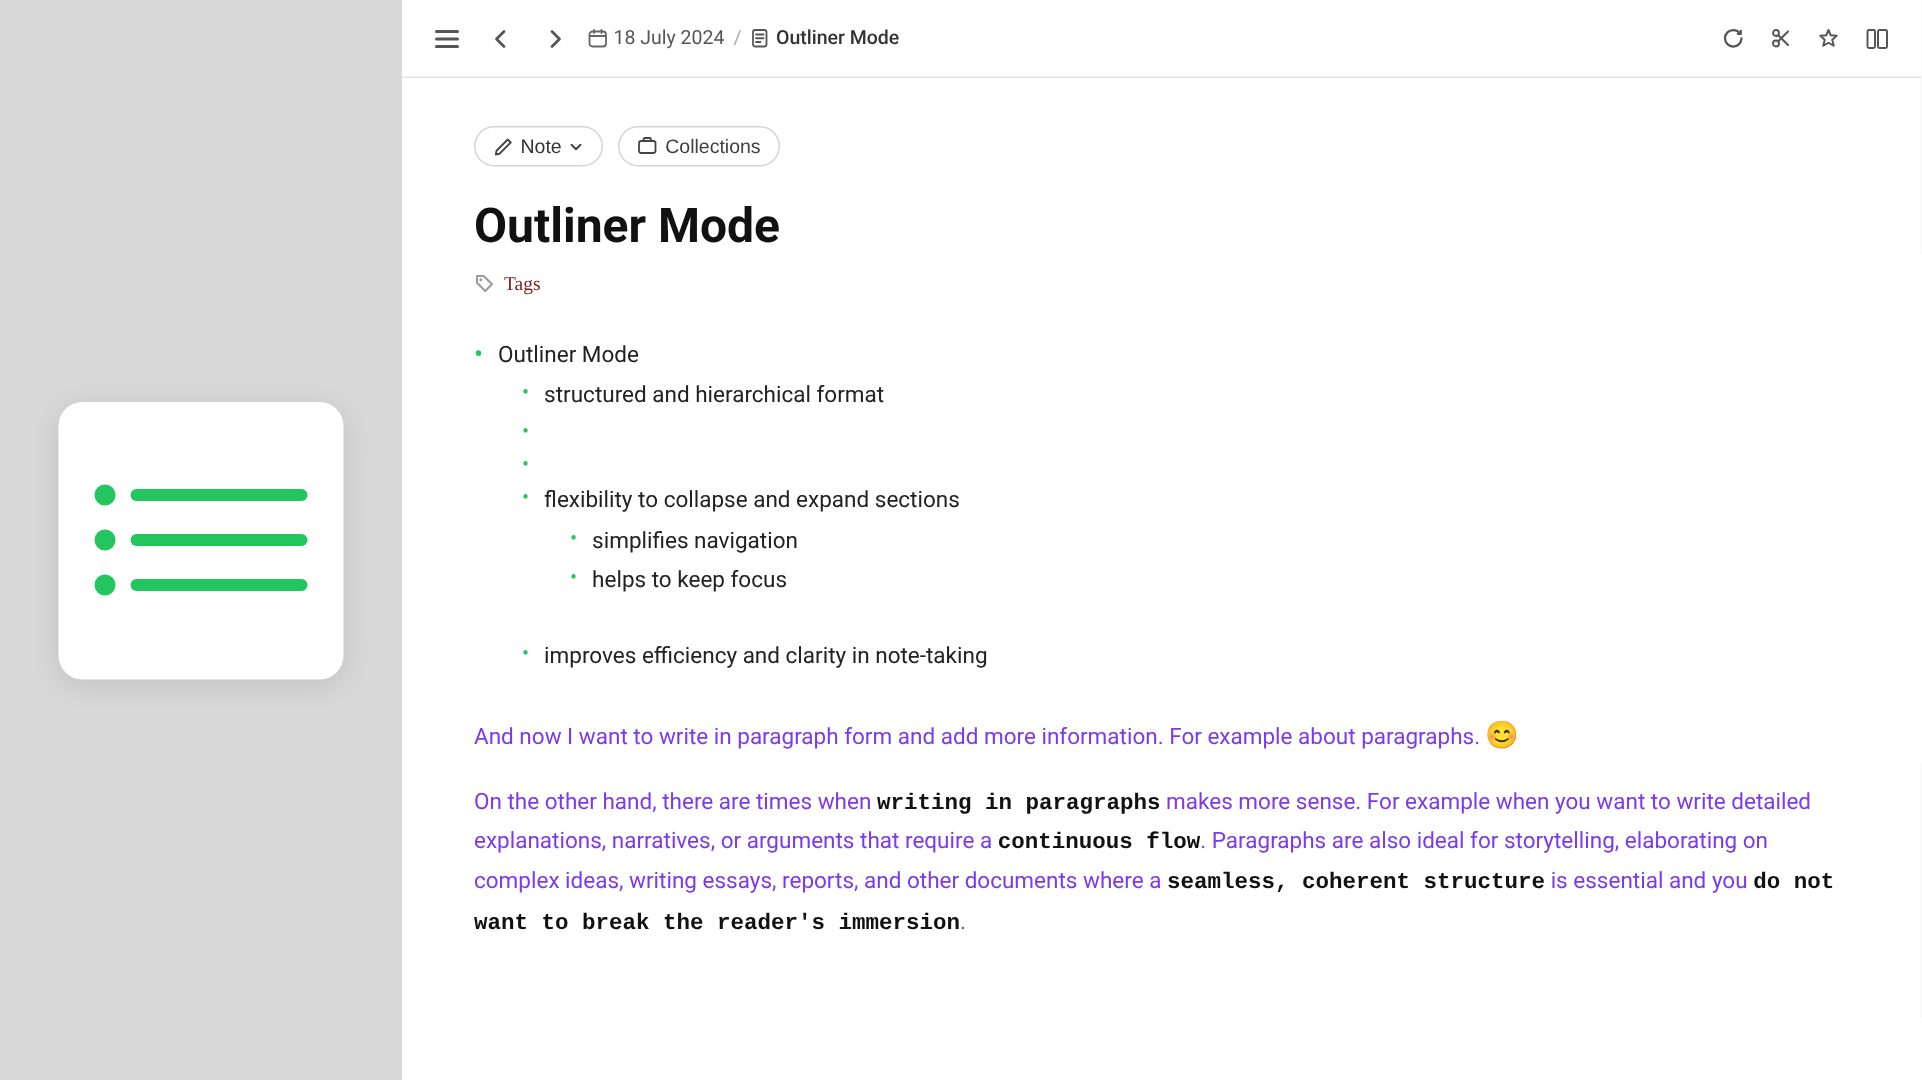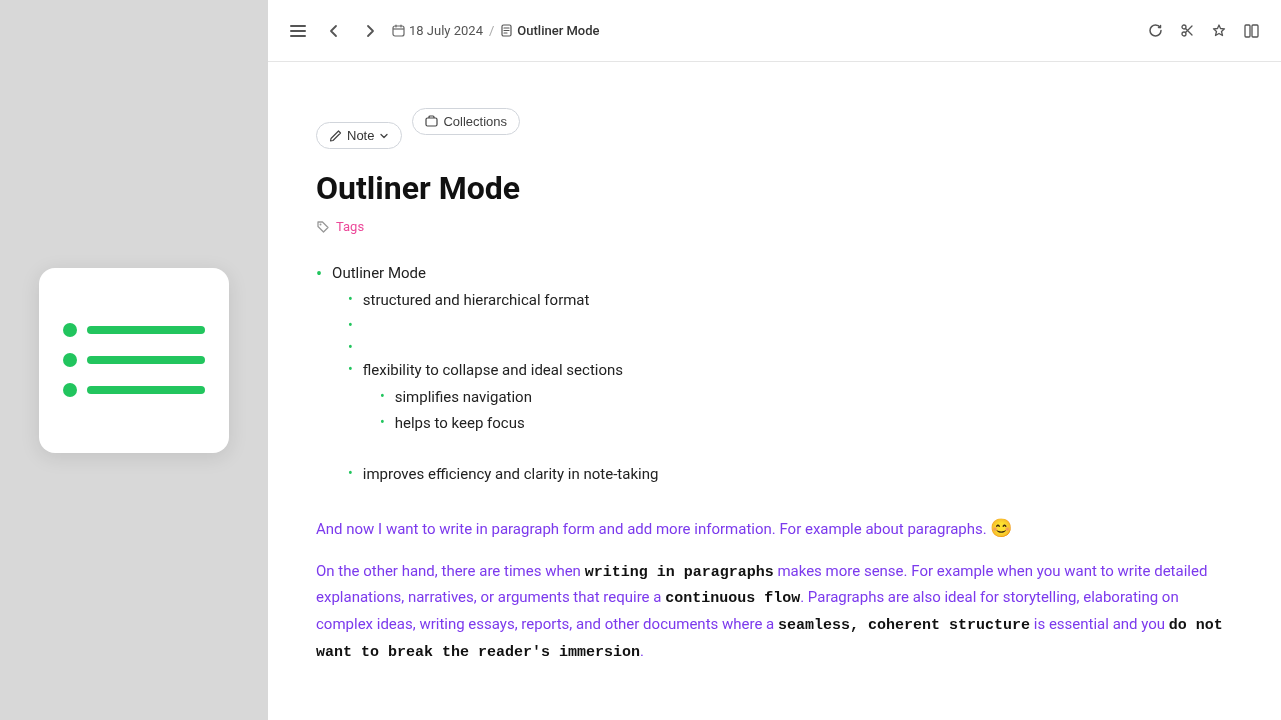--- a/index.html
+++ b/index.html
@@ -66,21 +66,21 @@
       height: 720px;
       overflow: hidden;
     }
 
     
     .toolbar {
       display: flex;
       align-items: center;
       justify-content: space-between;
       padding: 16px 16px;
-      height: 62px;
+      height: 52px;
       border-bottom: 1px solid #e5e5e5;
       background: #ffffff;
     }
 
     .toolbar-left {
       display: flex;
       align-items: center;
       gap: 8px;
     }
 
@@ -152,21 +152,20 @@
       align-items: center;
       gap: 5px;
       padding: 5px 12px;
       border-radius: 20px;
       border: 1.5px solid #d1d5db;
       background: white;
       font-size: 13px;
       color: #333;
       cursor: pointer;
       font-weight: 500;
-      margin-top: 28px;
     }
 
     .collections-btn {
       display: flex;
       align-items: center;
       gap: 5px;
       padding: 5px 12px;
       border-radius: 20px;
       border: 1.5px solid #d1d5db;
       background: white;
@@ -181,23 +180,24 @@
       font-weight: 700;
       color: #111;
       margin-bottom: 12px;
     }
 
     
     .tags-row {
       display: flex;
       align-items: center;
       gap: 6px;
-      color: #ec4899;
+      color: #7f1d1d;
       font-size: 13px;
       margin-bottom: 28px;
+      font-family: Liberation Serif, serif;
     }
 
     
     .outliner-list {
       list-style: none;
       padding: 0;
       margin-bottom: 28px;
     }
 
     .outliner-list li {
@@ -418,21 +418,21 @@
             </div>
           </li>
           <li>
             <div class="level-1">
               <span class="bullet">•</span>
             </div>
           </li>
           <li>
             <div class="level-1">
               <span class="bullet">•</span>
-              <span class="item-text">flexibility to collapse and ideal sections</span>
+              <span class="item-text">flexibility to collapse and expand sections</span>
             </div>
             <ul class="outliner-list" style="margin-top:4px">
               <li>
                 <div class="level-2">
                   <span class="bullet">•</span>
                   <span class="item-text">simplifies navigation</span>
                 </div>
               </li>
               <li>
                 <div class="level-2">

